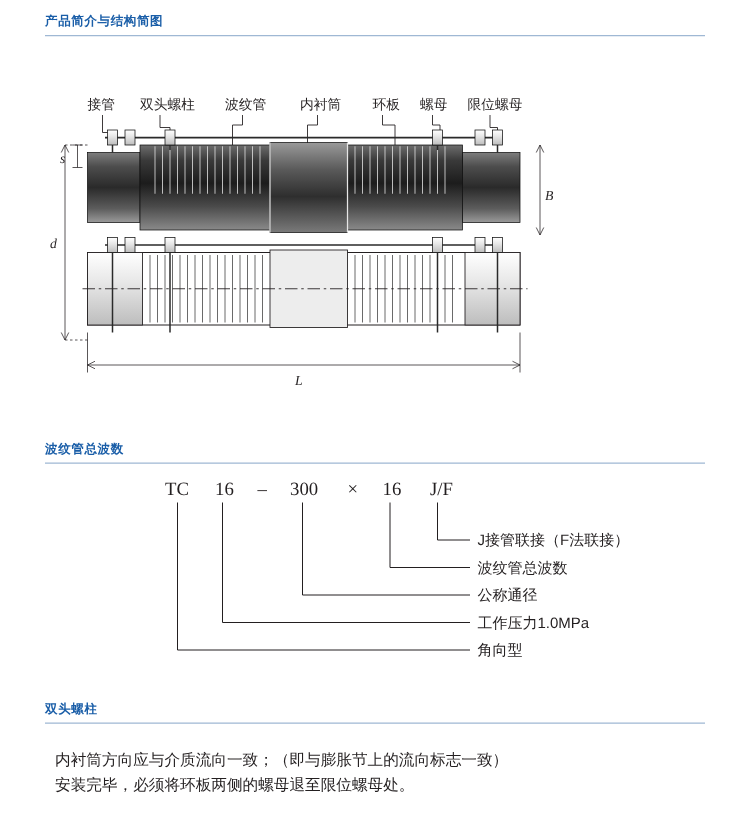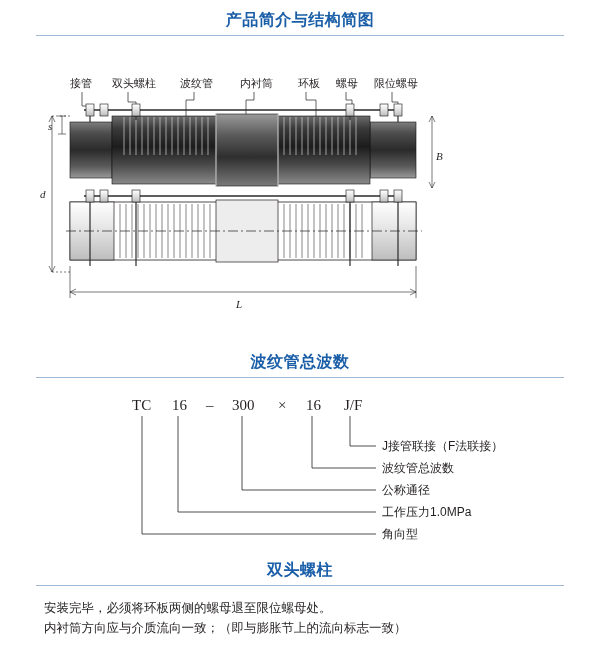--- a/index.html
+++ b/index.html
@@ -9,25 +9,24 @@
   body {
     width: 600px;
     height: 652px;
     background: #ffffff;
     font-family: "Liberation Sans", sans-serif;
     color: #231f20;
     position: relative;
     overflow: hidden;
   }
   .section-title {
-    font-size: 16px;
+    font-size: 10px;
     font-weight: bold;
     color: #1a5ea8;
     letter-spacing: 0.5px;
-    text-align: center;
   }
   .title-rule {
     height: 1px;
     background: #9fb8d4;
     margin-top: 4px;
   }
   #title1 {
     position: absolute;
     left: 36px;
     top: 10px;
@@ -69,21 +68,20 @@
     font-style: italic;
   }
 
   
   #codeblock {
     position: absolute;
     left: 40px;
     top: 380px;
     width: 520px;
     height: 160px;
-    margin-top: 14px;
   }
   .codechar {
     font-family: "Liberation Serif", serif;
     font-size: 15px;
     fill: #231f20;
   }
   .codenote {
     font-family: "Liberation Sans", sans-serif;
     font-size: 12px;
     fill: #231f20;
@@ -363,15 +361,15 @@
   </g>
 </svg>
 </div>
 
 <div id="title3">
   <div class="section-title">双头螺柱</div>
   <div class="title-rule"></div>
 </div>
 
 <div id="installtext">
+  <div>内衬筒方向应与介质流向一致；（即与膨胀节上的流向标志一致）</div>
   <div>安装完毕，必须将环板两侧的螺母退至限位螺母处。</div>
-  <div>内衬筒方向应与介质流向一致；（即与膨胀节上的流向标志一致）</div>
 </div>
 
 </body></html>

